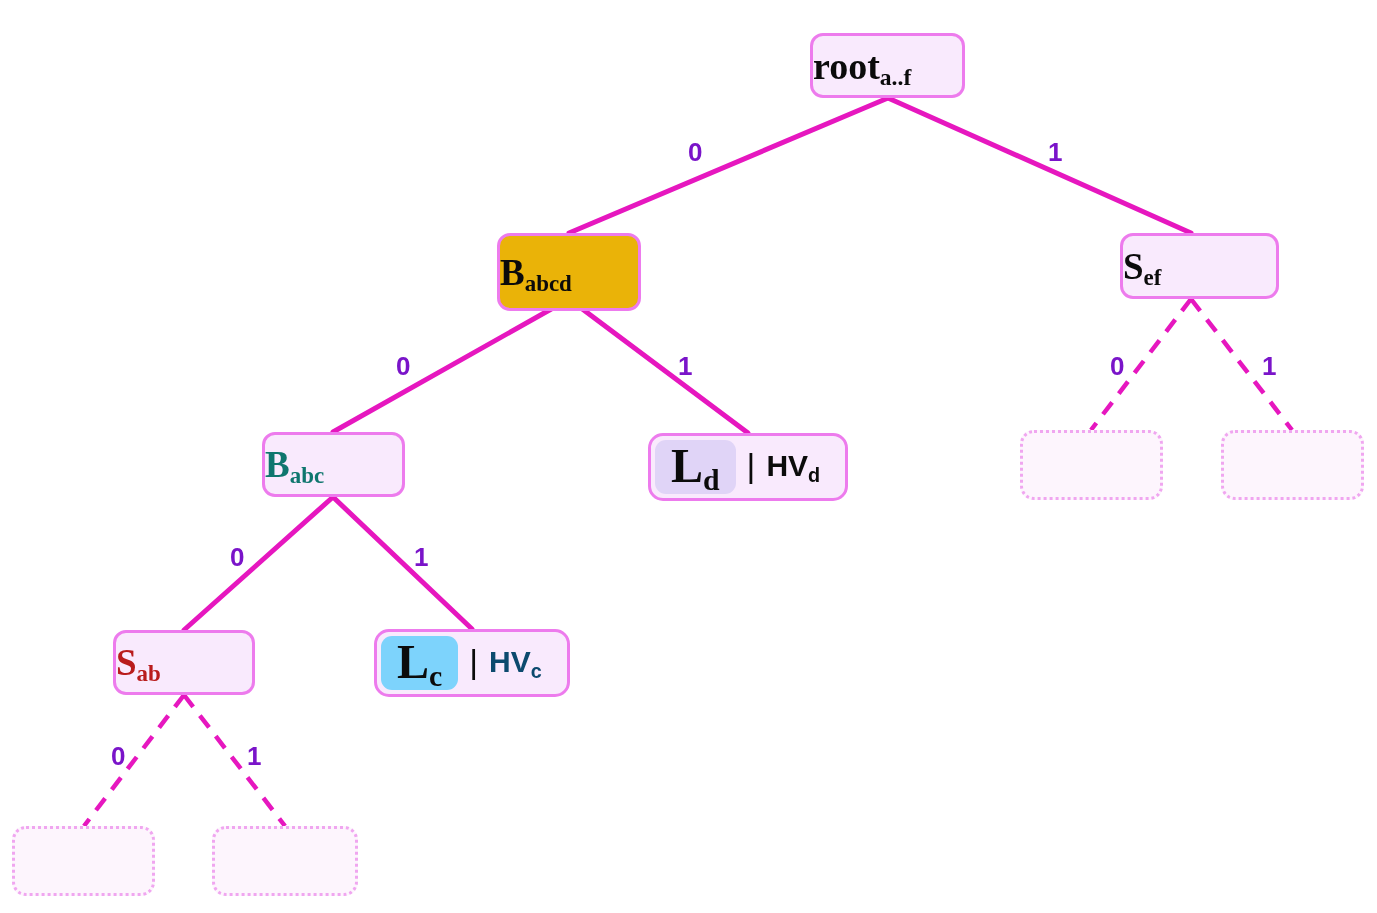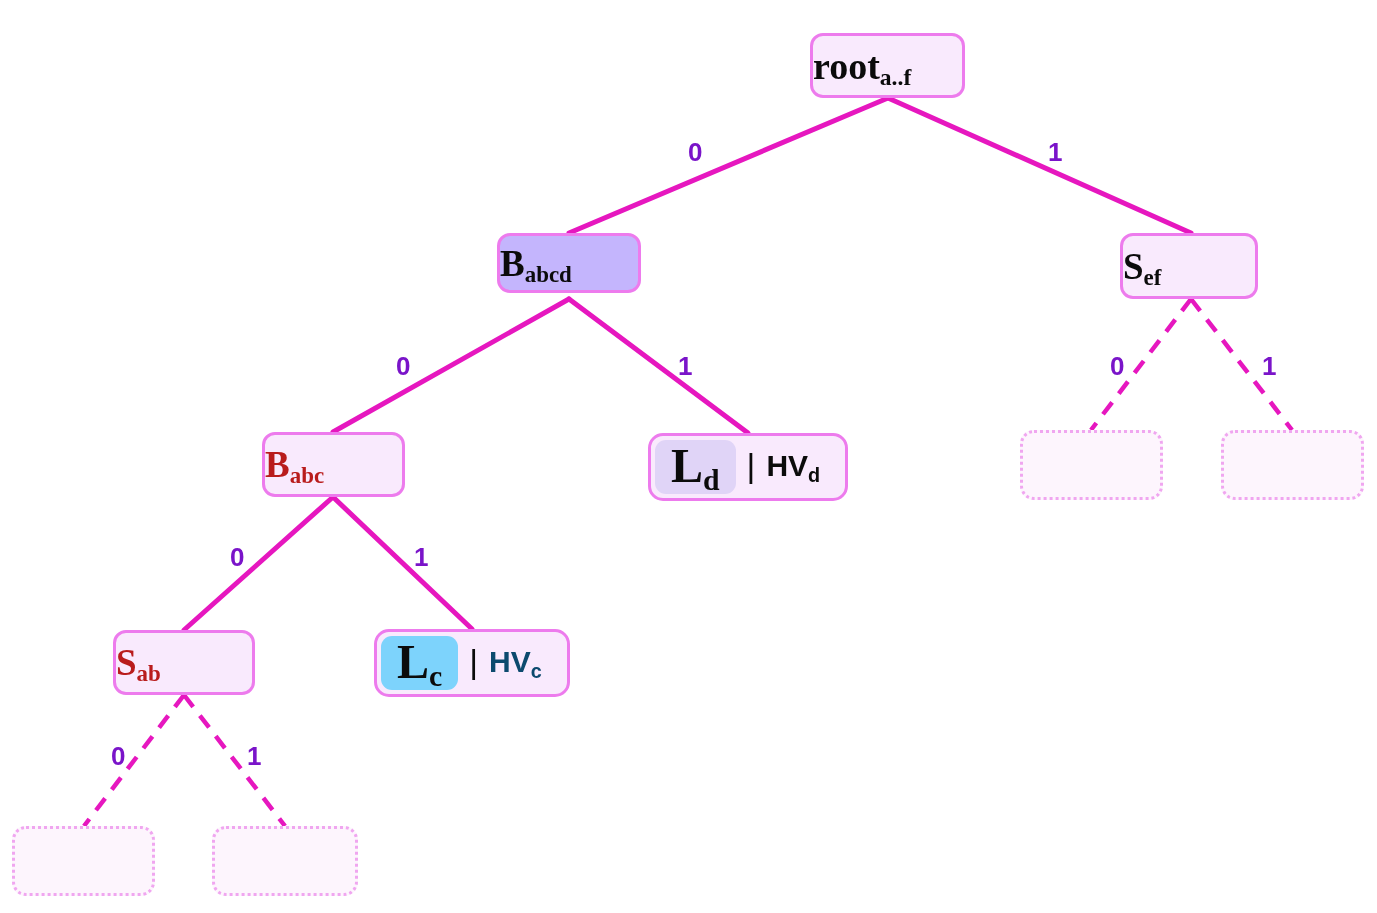--- a/index.html
+++ b/index.html
@@ -161,28 +161,28 @@
       <line x1="333" y1="497" x2="184" y2="630" stroke="#e617bf" stroke-width="5" stroke-linecap="round"></line>
       <line x1="333" y1="497" x2="472" y2="629" stroke="#e617bf" stroke-width="5" stroke-linecap="round"></line>
       <line x1="184" y1="695" x2="84" y2="826" stroke="#e617bf" stroke-width="4.5" stroke-linecap="butt" stroke-dasharray="15,11"></line>
       <line x1="184" y1="695" x2="285" y2="826" stroke="#e617bf" stroke-width="4.5" stroke-linecap="butt" stroke-dasharray="15,11"></line>
     </svg>
 
   <div id="node-layer">
       <div class="node root" style="left: 810px; top: 33px; width: 155px; height: 65px; border-color: rgb(237, 123, 237); background: rgb(249, 234, 253);">
         <span class="lbl" style="color: rgb(11, 11, 11);"><span>root</span><sub>a..f</sub></span>
       </div>
-      <div class="node" style="left: 497px; top: 233px; width: 144px; height: 60px; border-color: rgb(237, 123, 237); background: #c4b5fd;">
+      <div class="node" style="left: 497px; top: 233px; width: 144px; height: 78px; border-color: rgb(237, 123, 237); background: #eab308;">
         <span class="lbl" style="color: rgb(11, 11, 11);"><span>B</span><sub>abcd</sub></span>
       </div>
-      <div class="node" style="left: 1120px; top: 233px; width: 138px; height: 66px; border-color: rgb(237, 123, 237); background: rgb(249, 234, 253);">
+      <div class="node" style="left: 1120px; top: 233px; width: 159px; height: 66px; border-color: rgb(237, 123, 237); background: rgb(249, 234, 253);">
         <span class="lbl" style="color: rgb(11, 11, 11);"><span>S</span><sub>ef</sub></span>
       </div>
       <div class="node" style="left: 262px; top: 432px; width: 143px; height: 65px; border-color: rgb(237, 123, 237); background: rgb(249, 234, 253);">
-        <span class="lbl" style="color: #b91c1c;"><span>B</span><sub>abc</sub></span>
+        <span class="lbl" style="color: #0f766e;"><span>B</span><sub>abc</sub></span>
       </div>
       <div class="node" style="left: 113px; top: 630px; width: 142px; height: 65px; border-color: rgb(237, 123, 237); background: rgb(249, 234, 253);">
         <span class="lbl" style="color: #b91c1c;"><span>S</span><sub>ab</sub></span>
       </div>
       <div class="leaf" style="left: 648px; top: 433px; width: 200px; height: 68px; border-color: rgb(237, 123, 237); background: rgb(249, 234, 253);">
         <div class="lpart" style="background: rgb(224, 212, 247);">
           <span class="ltext" style="color: rgb(11, 11, 11);"><span>L</span><sub>d</sub></span>
         </div>
         <span class="sep" style="color: rgb(11, 11, 11);">|</span>
         <span class="hvpart" style="color: rgb(11, 11, 11);"><span>HV</span><sub>d</sub></span>

